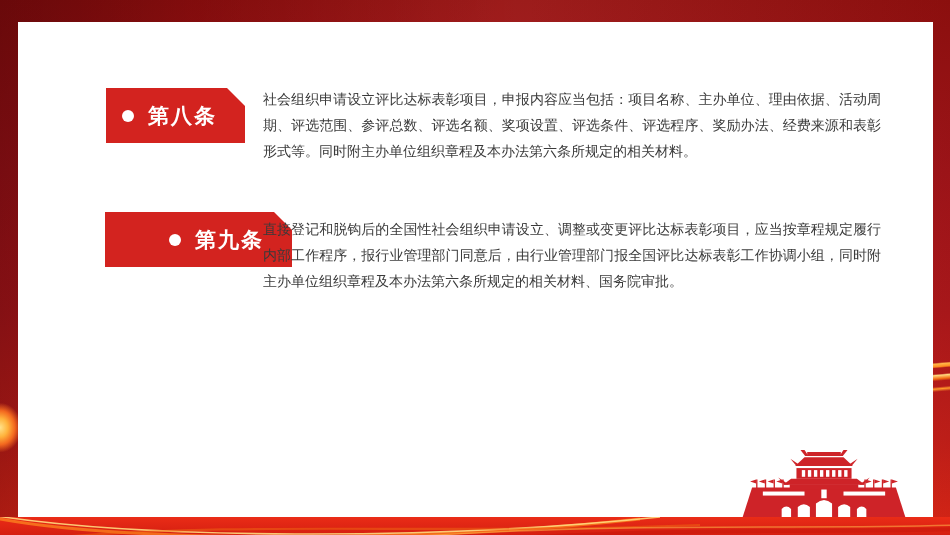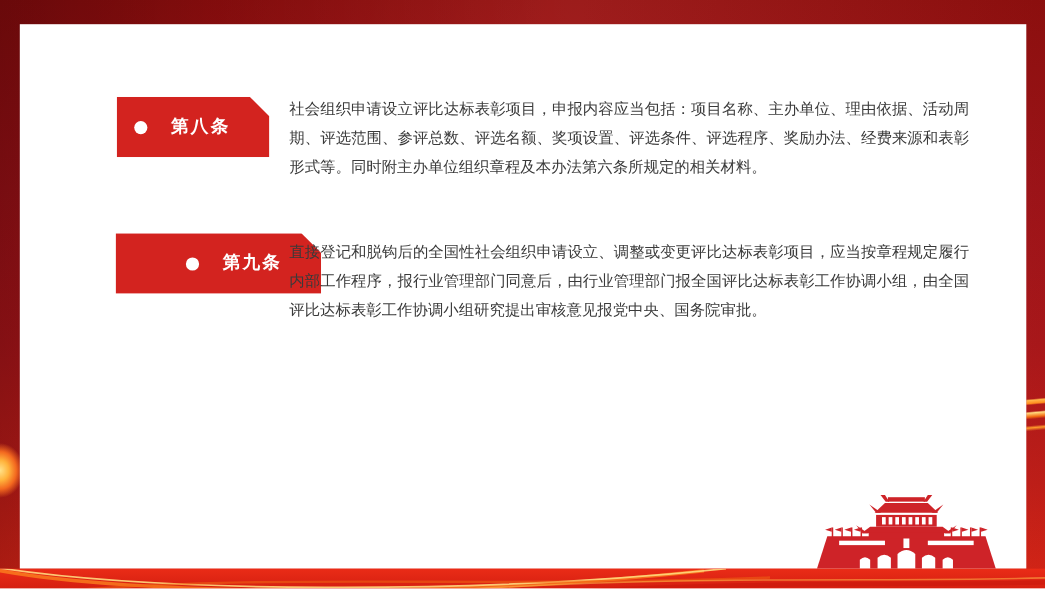--- a/index.html
+++ b/index.html
@@ -50,21 +50,21 @@
     clip-path:polygon(0 0,calc(100% - 18px) 0,100% 18px,100% 100%,0 100%);
     display:flex;align-items:center;
     color:#ffffff;
   }
   .label-dot{
     width:12px;height:12px;border-radius:50%;
     background:#ffffff;margin-left:16px;flex:0 0 auto;
   }
   .label-text{
     flex:1;text-align:center;
-    font-size:16px;font-weight:700;letter-spacing:2px;
+    font-size:21px;font-weight:700;letter-spacing:2px;
     padding-right:14px;
   }
   .para-group{position:absolute;left:245px;width:618px;}
   .para-group p{
     font-size:14px;line-height:26px;color:#3a3a3a;
     text-align:justify;margin:0 0 13px 0;
   }
   .building{
     position:absolute;left:722px;top:428px;width:168px;height:67px;
   }
@@ -87,21 +87,21 @@
     </div>
     <div class="para-group" style="top:64px;">
       <p>社会组织申请设立评比达标表彰项目，申报内容应当包括：项目名称、主办单位、理由依据、活动周期、评选范围、参评总数、评选名额、奖项设置、评选条件、评选程序、奖励办法、经费来源和表彰形式等。同时附主办单位组织章程及本办法第六条所规定的相关材料。</p>
     </div>
 
     <div class="label-box" style="left:87px;top:190px;padding-left:48px;">
       <span class="label-dot"></span>
       <span class="label-text">第九条</span>
     </div>
     <div class="para-group" style="top:194px;">
-      <p>直接登记和脱钩后的全国性社会组织申请设立、调整或变更评比达标表彰项目，应当按章程规定履行内部工作程序，报行业管理部门同意后，由行业管理部门报全国评比达标表彰工作协调小组，由全国评比达标表彰工作协调小组研究提出审核意见报党中央、国务院审批。</p>
+      <p>直接登记和脱钩后的全国性社会组织申请设立、调整或变更评比达标表彰项目，应当按章程规定履行内部工作程序，报行业管理部门同意后，由行业管理部门报全国评比达标表彰工作协调小组，同时附主办单位组织章程及本办法第六条所规定的相关材料、国务院审批。</p>
     </div>
 
     <div class="building">
       <svg viewBox="0 0 250 100" preserveAspectRatio="none" aria-hidden="true">
         <g fill="#ce2328">
 
           <polygon points="4,100 18,56 232,56 246,100"></polygon>
 
           <rect x="100" y="3" width="50" height="6"></rect>
           <polygon points="90,0 96,0 102,9 97,9"></polygon>

